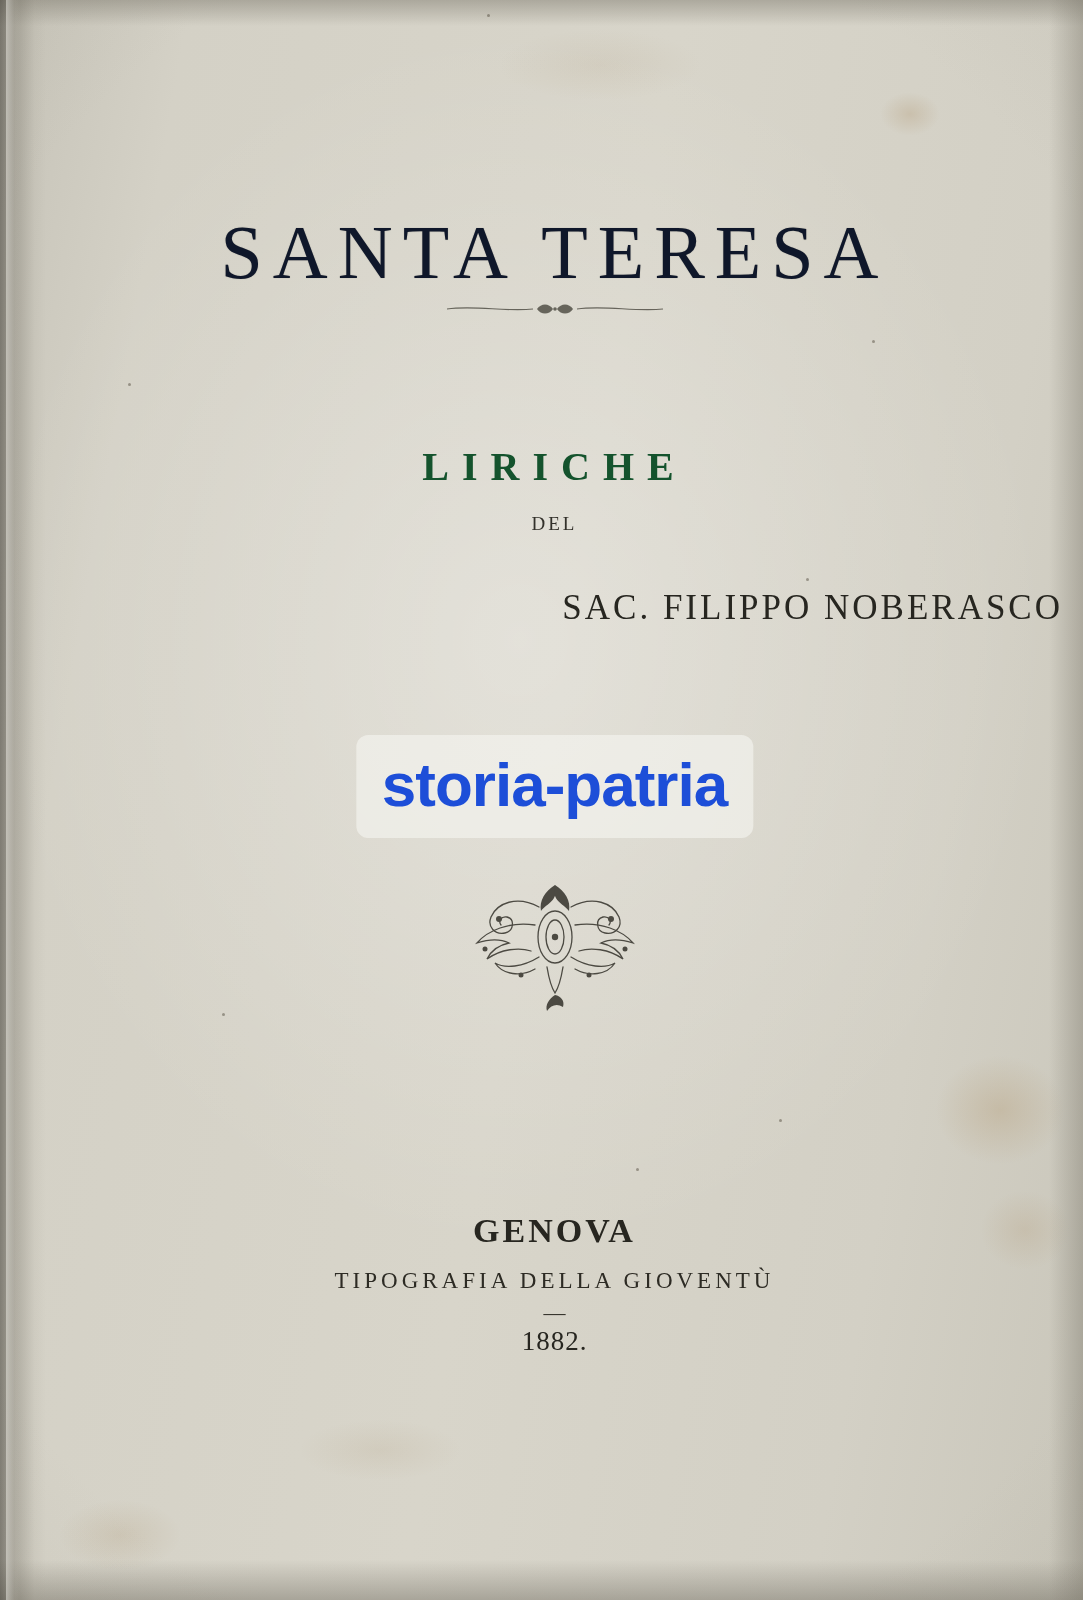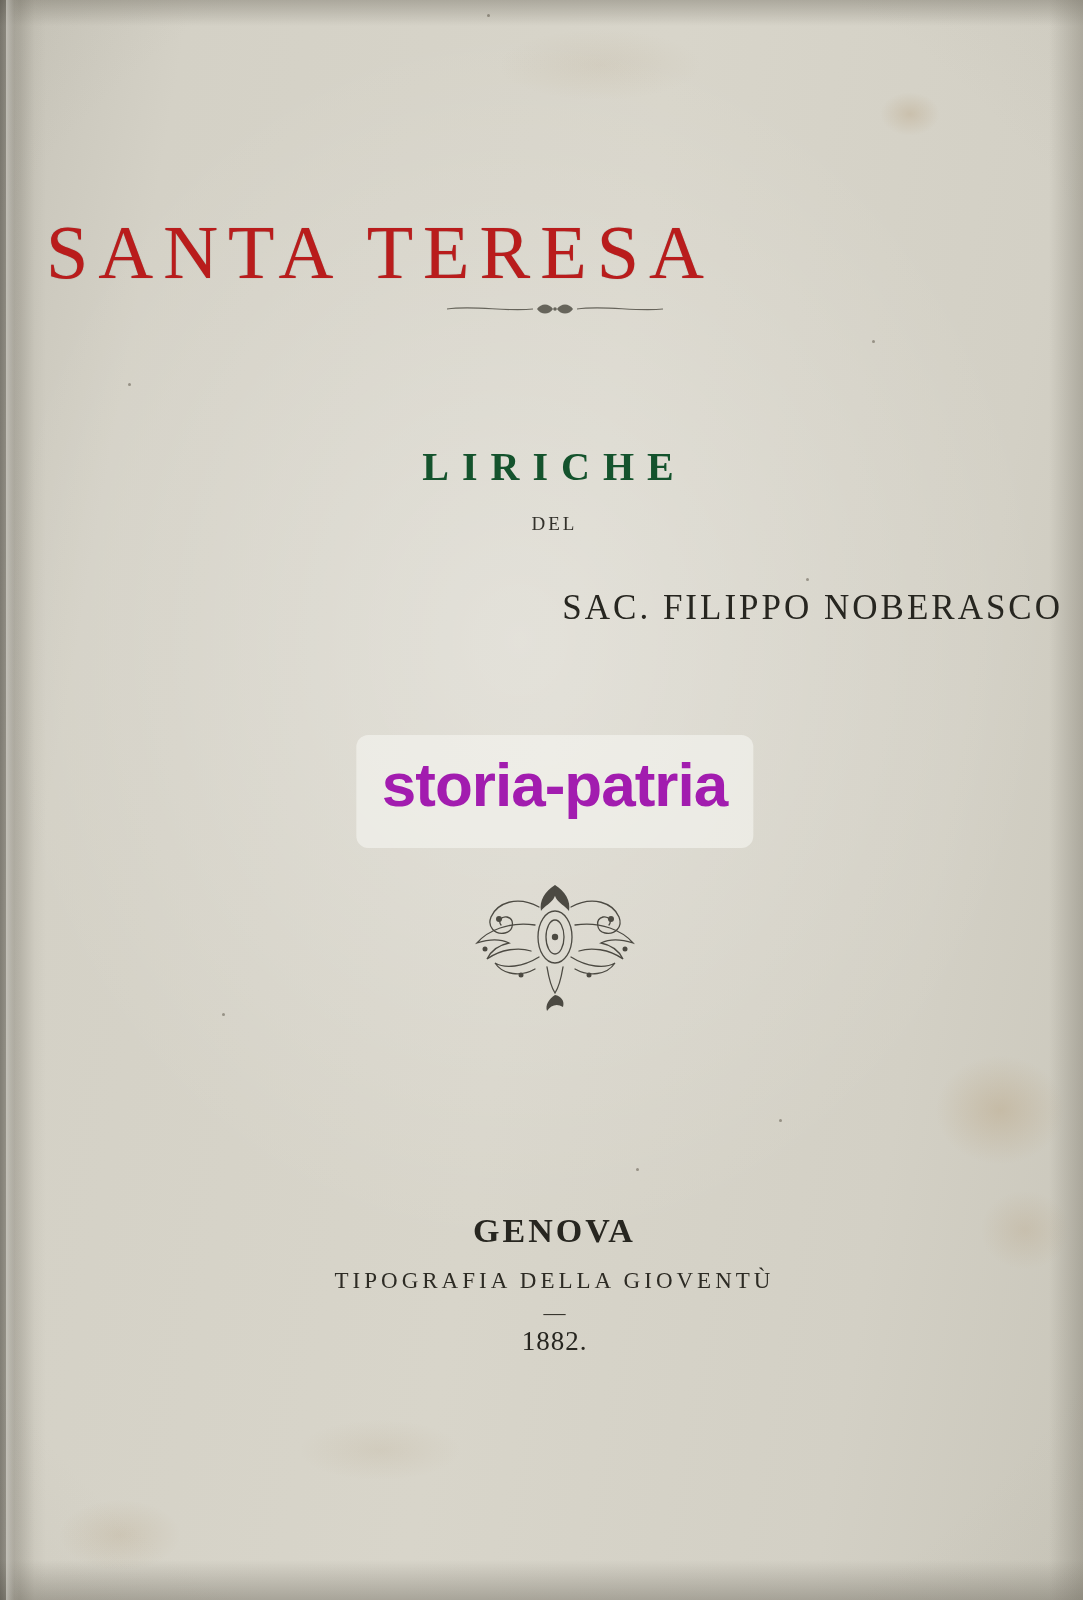--- a/index.html
+++ b/index.html
@@ -64,25 +64,25 @@
 
   .content {
     position: absolute;
     left: 46px; right: 20px; top: 0; bottom: 0;
   }
 
   .title {
     position: absolute;
     top: 158px;
     left: 0; right: 0;
-    text-align: left;
+    text-align: center;
     font-family: "Liberation Serif", serif;
     font-size: 76px;
     letter-spacing: 10px;
-    color: #b91c1c;
+    color: #0f172a;
     font-weight: 400;
     text-shadow: 0 0 1px rgba(40,38,30,0.35);
   }
 
   .rule-orn {
     position: absolute;
     top: 300px;
     left: 0; right: 0;
     display: flex;
     justify-content: center;
@@ -117,27 +117,27 @@
     letter-spacing: 3px;
     color: #272620;
   }
 
   
   .watermark {
     position: absolute;
     top: 735px;
     left: 50%;
     transform: translateX(-50%);
-    padding: 14px 26px 28px 26px;
+    padding: 14px 26px 18px 26px;
     background: rgba(246,245,240,0.62);
     border-radius: 12px;
     font-family: "Liberation Sans", sans-serif;
     font-size: 62px;
     font-weight: bold;
-    color: #a21caf;
+    color: #1d4ed8;
     letter-spacing: -1px;
     white-space: nowrap;
   }
 
   
   .ornament {
     position: absolute;
     top: 845px;
     left: 0; right: 0;
     display: flex;

